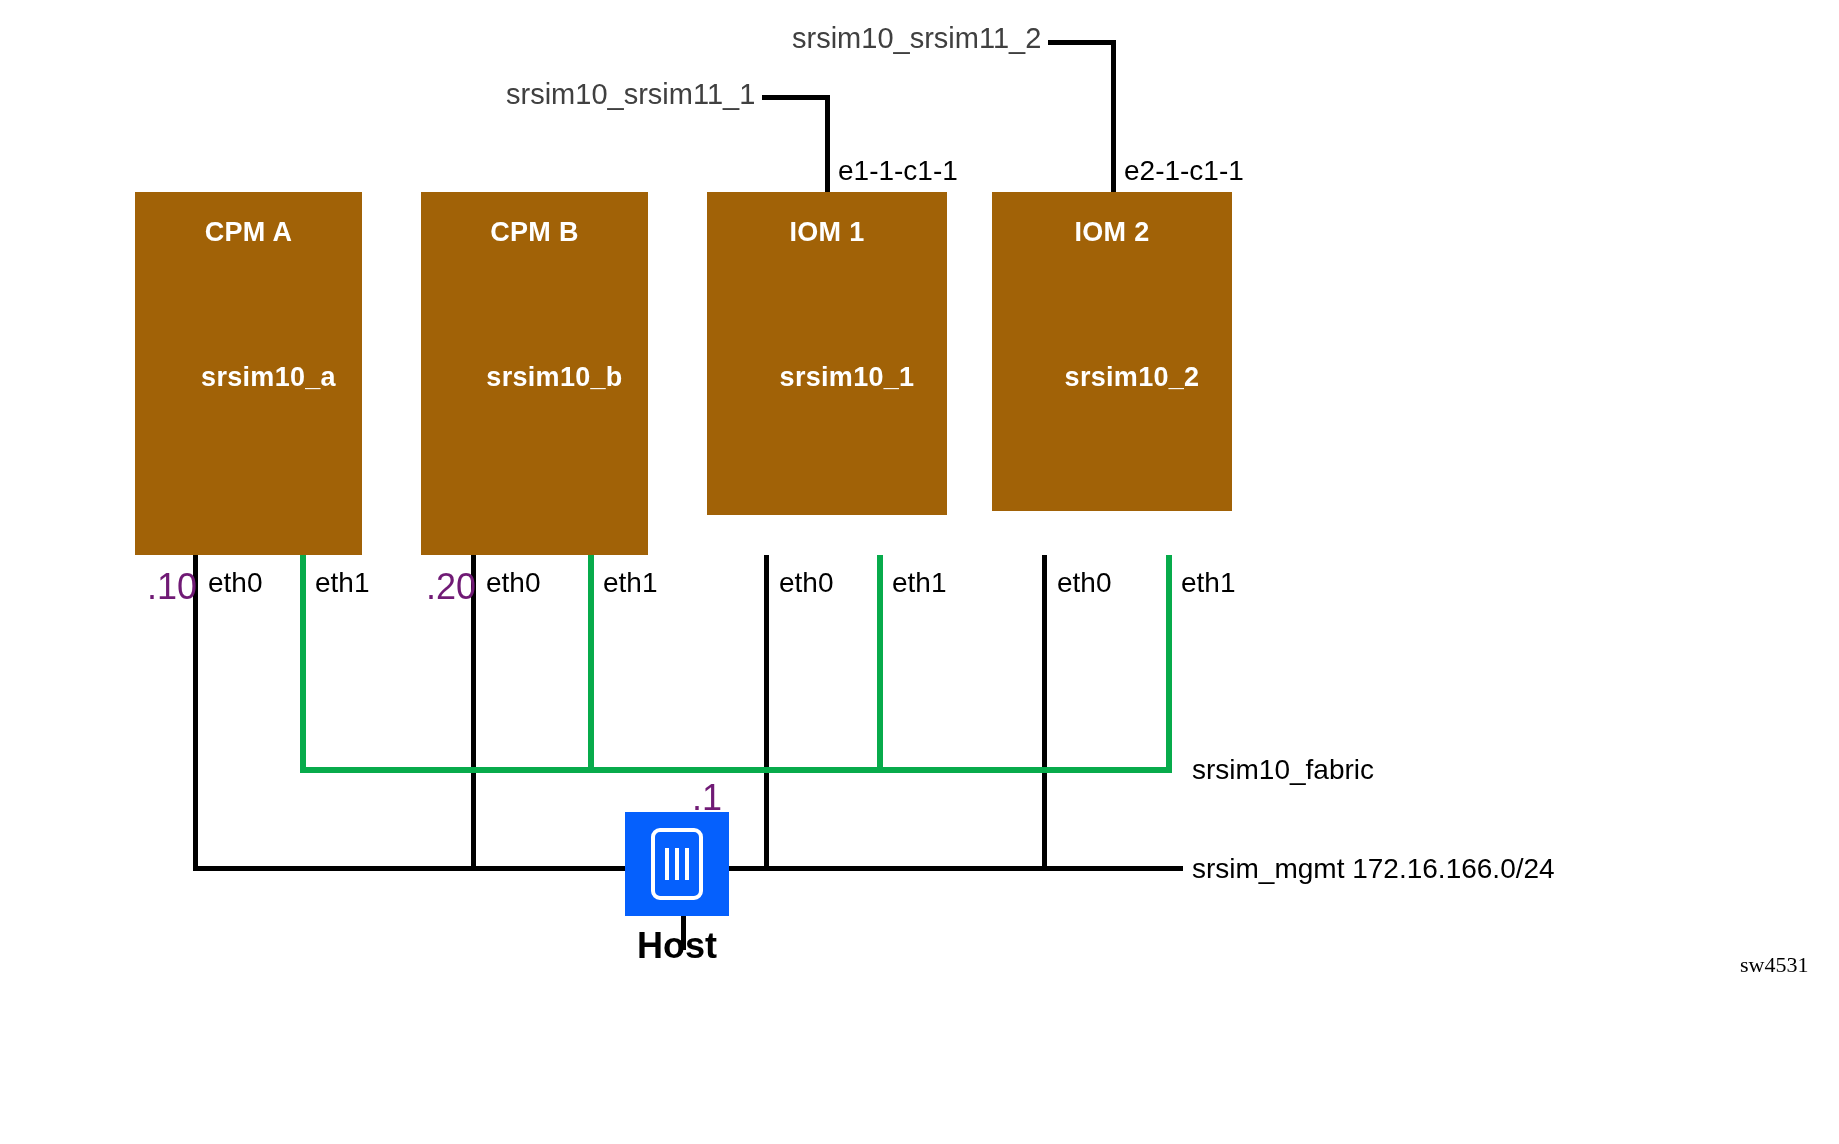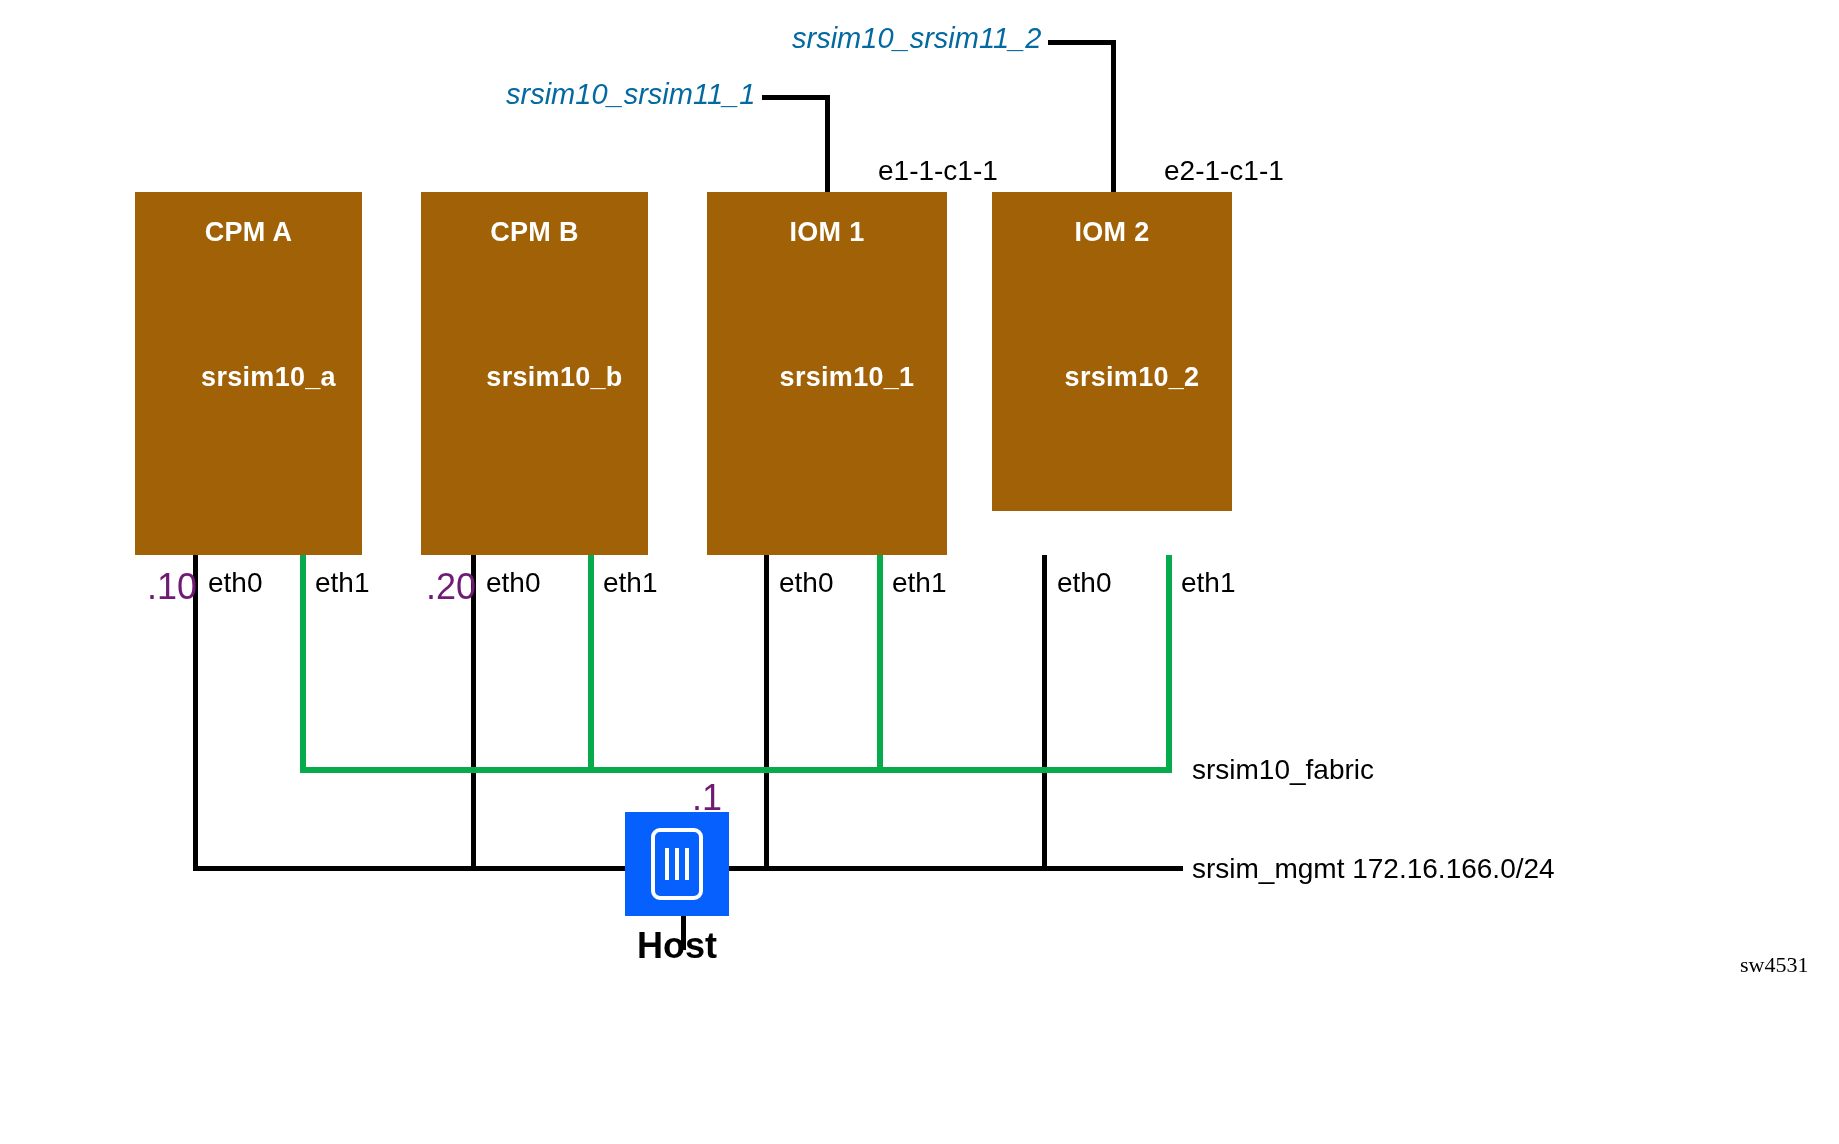--- a/index.html
+++ b/index.html
@@ -11,22 +11,22 @@
   .node-title{position:absolute;left:0;right:0;font-size:27px;font-weight:bold;letter-spacing:.3px;}
   .node-name{position:absolute;left:0;right:0;font-size:27px;font-weight:bold;letter-spacing:.3px;margin-left:40px;}
 
   .hline{position:absolute;background:#000;height:5px;}
   .vline{position:absolute;background:#000;width:5px;}
   .hline-g{position:absolute;background:#07ab4b;height:6px;}
   .vline-g{position:absolute;background:#07ab4b;width:6px;}
   .lbl-port{position:absolute;font-size:28px;color:#000;white-space:nowrap;line-height:1;}
   .lbl-ip{position:absolute;font-size:36px;color:#701a75;white-space:nowrap;line-height:1;}
   .lbl-bus{position:absolute;font-size:28px;color:#000;white-space:nowrap;line-height:1;}
-  .lbl-top{position:absolute;font-size:29px;color:#0369a1;white-space:nowrap;line-height:1;font-style:italic;}
-  .lbl-iface{position:absolute;font-size:28px;color:#000;white-space:nowrap;line-height:1;margin-left:40px;}
+  .lbl-top{position:absolute;font-size:29px;color:#404040;white-space:nowrap;line-height:1;}
+  .lbl-iface{position:absolute;font-size:28px;color:#000;white-space:nowrap;line-height:1;}
 
   .host-box{position:absolute;background:#0560fd;}
   .host-label{position:absolute;font-size:36px;font-weight:bold;color:#000;text-align:center;white-space:nowrap;}
   .host-icon{position:absolute;}
 
   .figid{position:absolute;font-size:22px;font-family:"Liberation Serif","DejaVu Serif",serif;color:#000;white-space:nowrap;text-align:right;}
 </style>
 </head>
 <body>
 
@@ -45,21 +45,21 @@
   <div class="node-box" style="left:135px;top:192px;width:227px;height:363px;">
     <div class="node-title" style="top:25px;">CPM A</div>
     <div class="node-name" style="top:170px;">srsim10_a</div>
   </div>
 
   <div class="node-box" style="left:421px;top:192px;width:227px;height:363px;">
     <div class="node-title" style="top:25px;">CPM B</div>
     <div class="node-name" style="top:170px;">srsim10_b</div>
   </div>
 
-  <div class="node-box" style="left:707px;top:192px;width:240px;height:363px;">
+  <div class="node-box" style="left:707px;top:192px;width:240px;height:323px;">
     <div class="node-title" style="top:25px;">IOM 1</div>
     <div class="node-name" style="top:170px;">srsim10_1</div>
   </div>
 
   <div class="node-box" style="left:992px;top:192px;width:240px;height:319px;">
     <div class="node-title" style="top:25px;">IOM 2</div>
     <div class="node-name" style="top:170px;">srsim10_2</div>
   </div>
 
   <div class="vline" style="left:193px;top:555px;height:316px;"></div>

